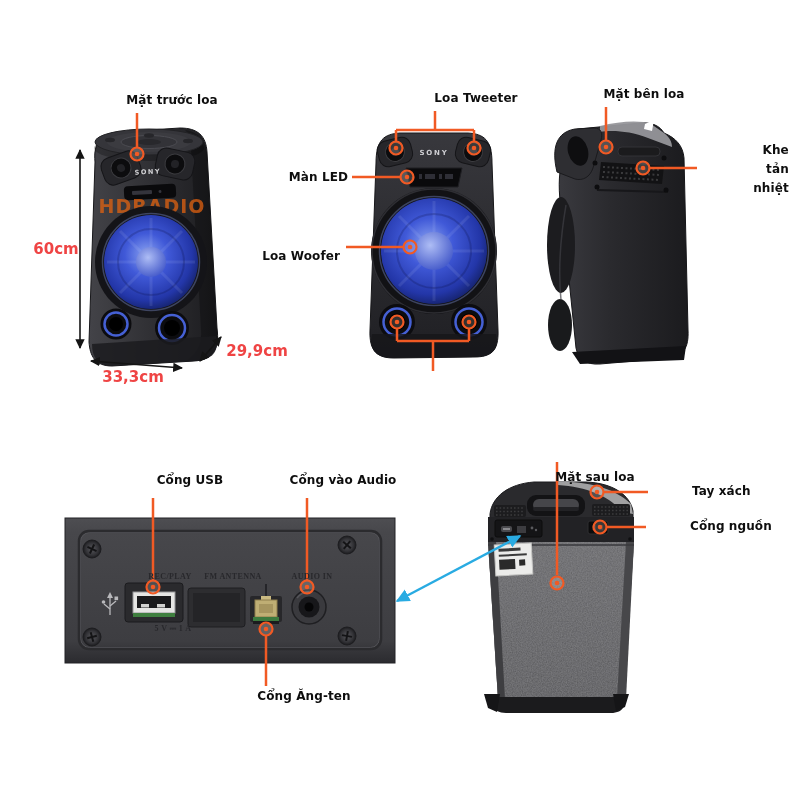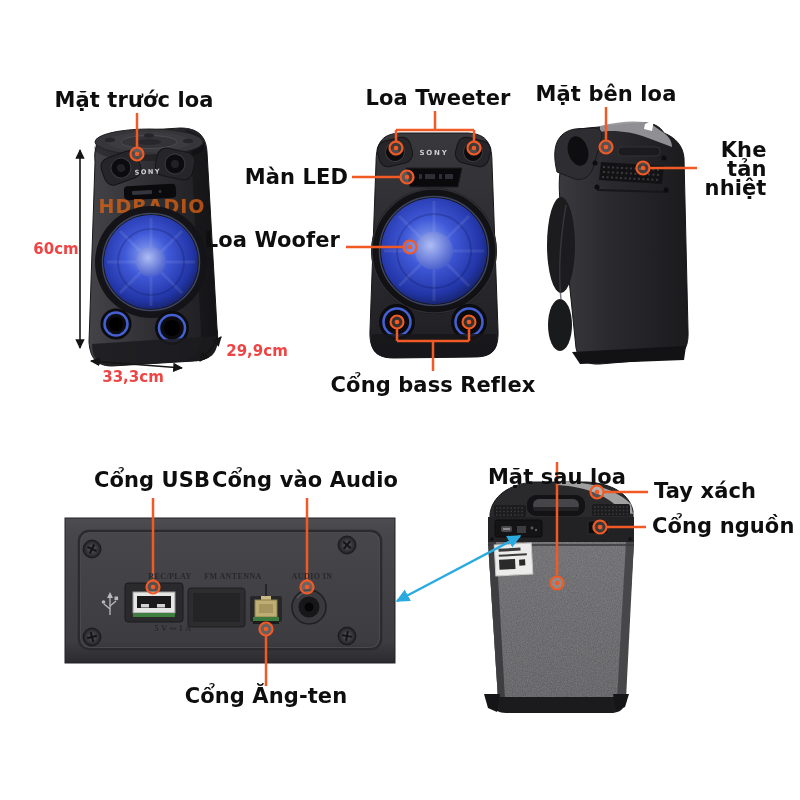--- a/index.html
+++ b/index.html
@@ -1,20 +1,20 @@
 <!DOCTYPE html>
 <html><head>
 <meta charset="utf-8">
 <style>
   html,body{margin:0;padding:0;background:#fff;}
   .stage{position:relative;width:800px;height:800px;background:#ffffff;overflow:hidden;
          font-family:"DejaVu Sans","Liberation Sans",sans-serif;}
   .stage svg{position:absolute;left:0;top:0;}
-  .lbl{position:absolute;font-size:21px;font-weight:bold;color:#0e0e0e;white-space:nowrap;
-       transform:translate(-50%,-50%);letter-spacing:.1px;}
+  .lbl{position:absolute;font-size:12px;font-weight:bold;color:#0e0e0e;white-space:nowrap;
+       transform:translate(-50%,-50%);letter-spacing:.1px;margin-left:38px;}
   .lbl.anchor-left{transform:translateY(-50%);}
   .lbl.anchor-right{transform:translateY(-50%);text-align:right;}
   .lbl.two-line{white-space:normal;text-align:right;line-height:19px;transform:translate(-50%,-50%);}
   .dim{position:absolute;font-size:15px;font-weight:bold;color:#ef4444;white-space:nowrap;
        transform:translate(-50%,-50%);}
   .print{position:absolute;font-size:8px;font-weight:bold;color:#28282c;letter-spacing:.4px;
        white-space:nowrap;transform:translate(-50%,-50%);font-family:Liberation Serif, serif;}
   .sony1{font:bold 6.5px "DejaVu Sans",sans-serif;fill:#d3d3d6;letter-spacing:1.6px;text-anchor:middle;}
   .sony2{font:bold 7px "DejaVu Sans",sans-serif;fill:#cfcfd3;letter-spacing:1.8px;text-anchor:middle;}
   .wm{font:bold 19px "DejaVu Sans",sans-serif;fill:#e8640f;opacity:.72;letter-spacing:1px;text-anchor:middle;}
@@ -437,22 +437,21 @@
 </svg>
 
   <div class="lbl" style="left:134px;top:100px">Mặt trước loa</div>
   <div class="lbl" style="left:438px;top:98px">Loa Tweeter</div>
   <div class="lbl" style="left:606px;top:94px">Mặt bên loa</div>
   <div class="lbl anchor-right" style="right:452px;top:177px">Màn LED</div>
   <div class="lbl two-line" style="left:733px;top:169px">
     <div>Khe</div>
     <div>tản nhiệt</div>
   </div>
-  <div class="lbl anchor-right" style="right:460px;top:240px">Loa Woofer</div>
-  <div class="lbl" style="left:433px;top:385px">Cổng bass Reflex</div>
+  <div class="lbl anchor-right" style="right:460px;top:256px">Loa Woofer</div>
 
   <div class="dim" style="left:56px;top:249px">60cm</div>
   <div class="dim" style="left:133px;top:377px">33,3cm</div>
   <div class="dim" style="left:257px;top:351px">29,9cm</div>
 
   <div class="lbl" style="left:152px;top:480px">Cổng USB</div>
   <div class="lbl" style="left:305px;top:480px">Cổng vào Audio</div>
   <div class="lbl" style="left:266px;top:696px">Cổng Ăng-ten</div>
   <div class="lbl" style="left:557px;top:477px">Mặt sau loa</div>
   <div class="lbl anchor-left" style="left:654px;top:491px">Tay xách</div>

